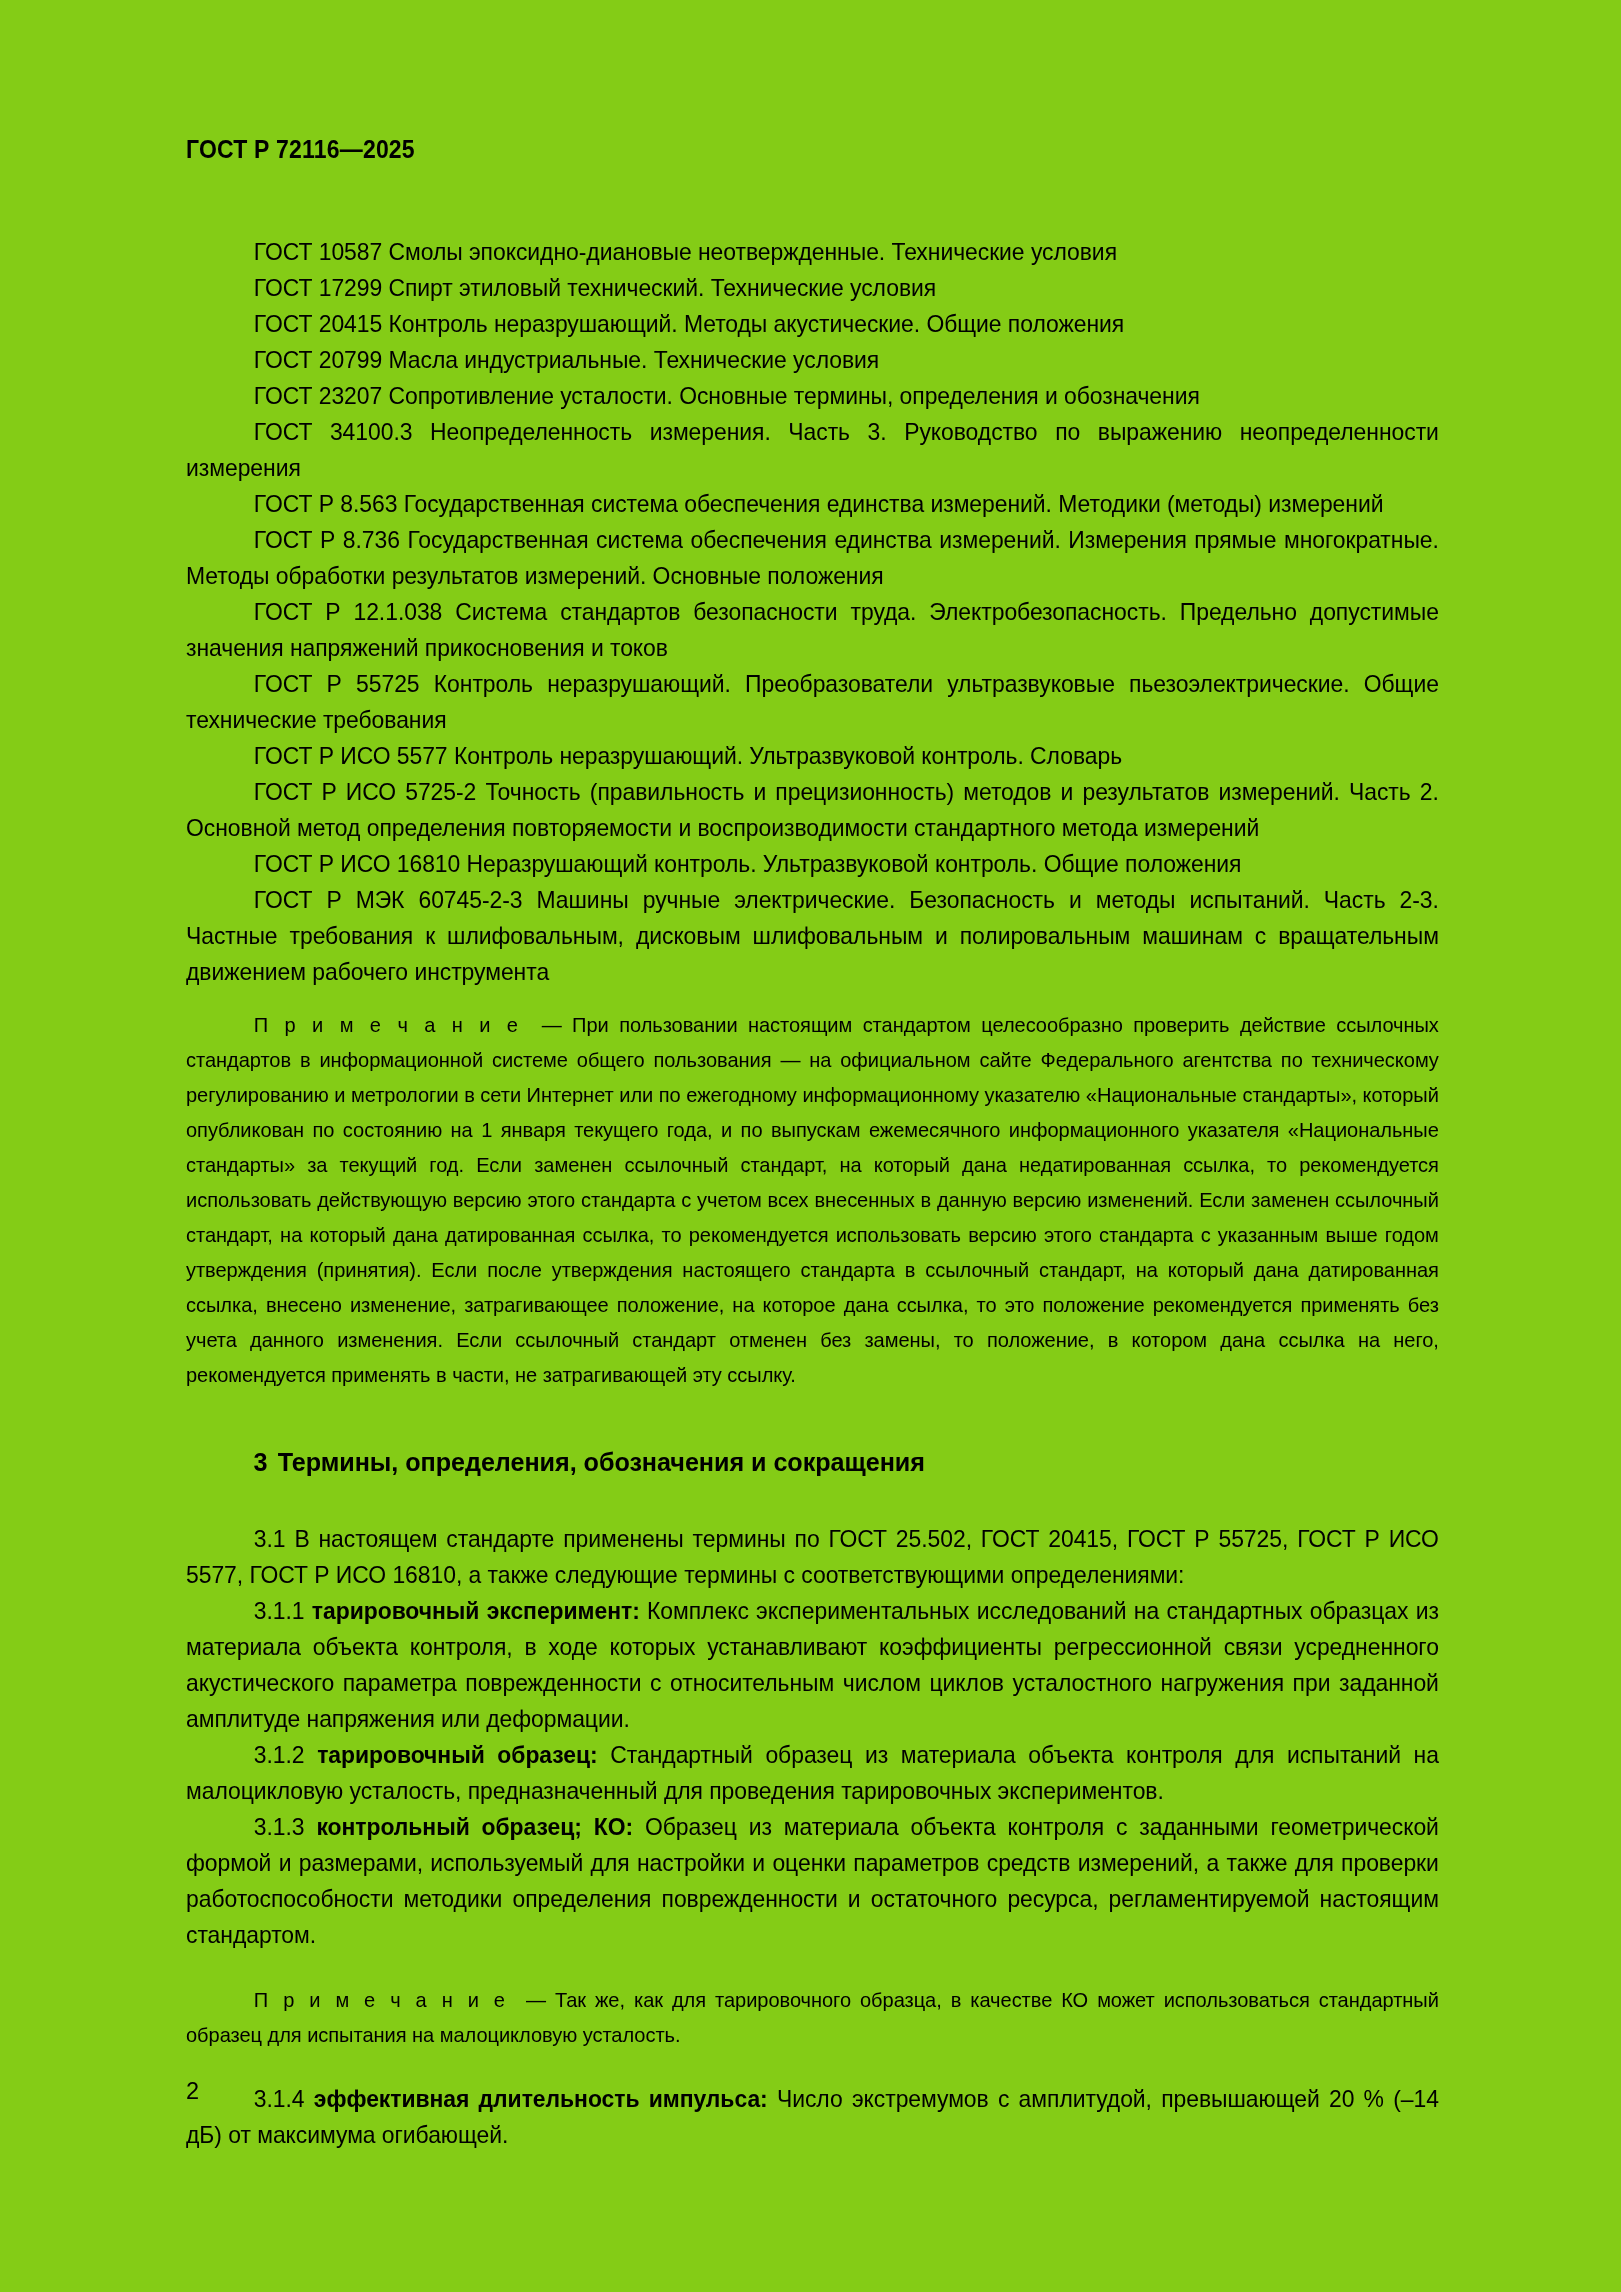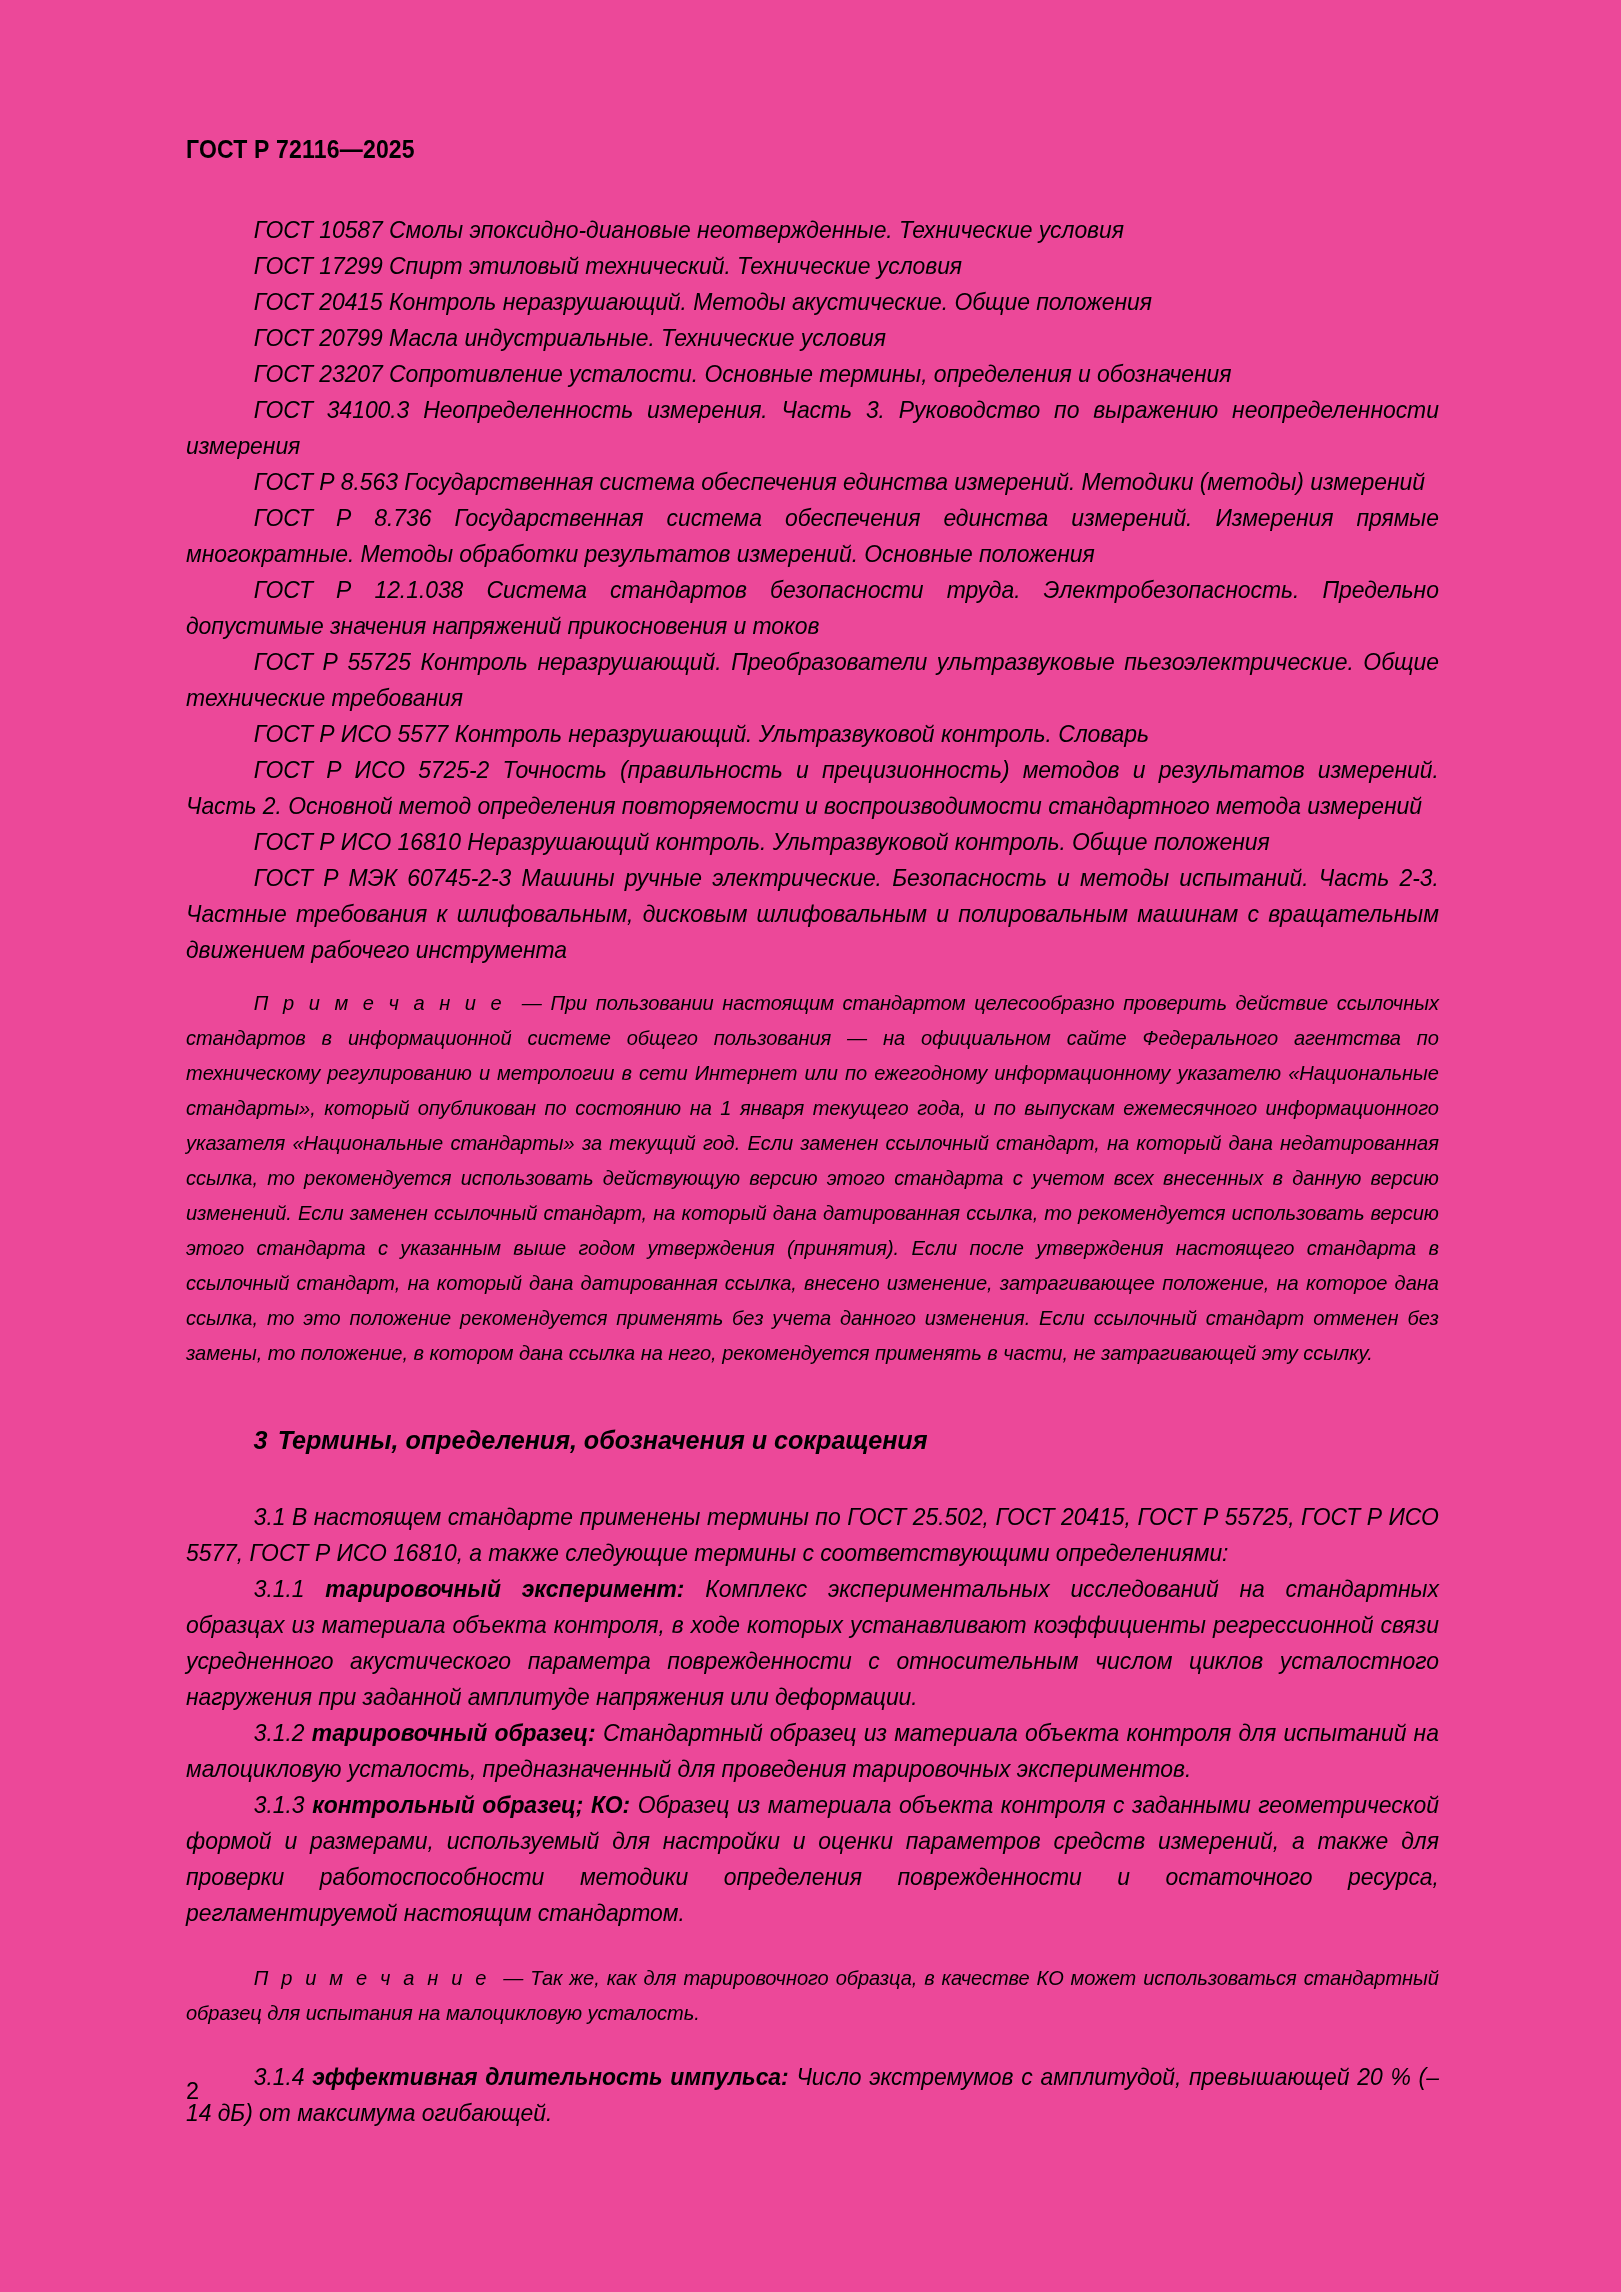--- a/index.html
+++ b/index.html
@@ -9,21 +9,21 @@
     background: #ffffff;
   }
   body {
     font-family: "Liberation Sans", "DejaVu Sans", sans-serif;
     color: #000000;
   }
   .page {
     position: relative;
     width: 1621px;
     height: 2293px;
-    background: #ec4899;
+    background: #84cc16;
     box-sizing: border-box;
     padding: 0;
     overflow: hidden;
   }
 
   
   .doc-header {
     position: absolute;
     left: 186px;
     top: 137px;
@@ -33,28 +33,27 @@
     line-height: 1;
     white-space: nowrap;
     transform: scaleX(0.92);
     transform-origin: left center;
   }
 
   
   .body-block {
     position: absolute;
     left: 186px;
-    top: 212px;
+    top: 234px;
     width: 1253px;
     font-size: 24px;
     line-height: 36px;
     text-align: justify;
     text-justify: inter-word;
     letter-spacing: -0.05px;
-    font-style: italic;
   }
   .body-block p {
     margin: 0;
     text-indent: 71px;
     transform: scaleX(0.955);
     transform-origin: left top;
     width: 104.7%;
   }
   .body-block p.no-just {
     text-align: left;

